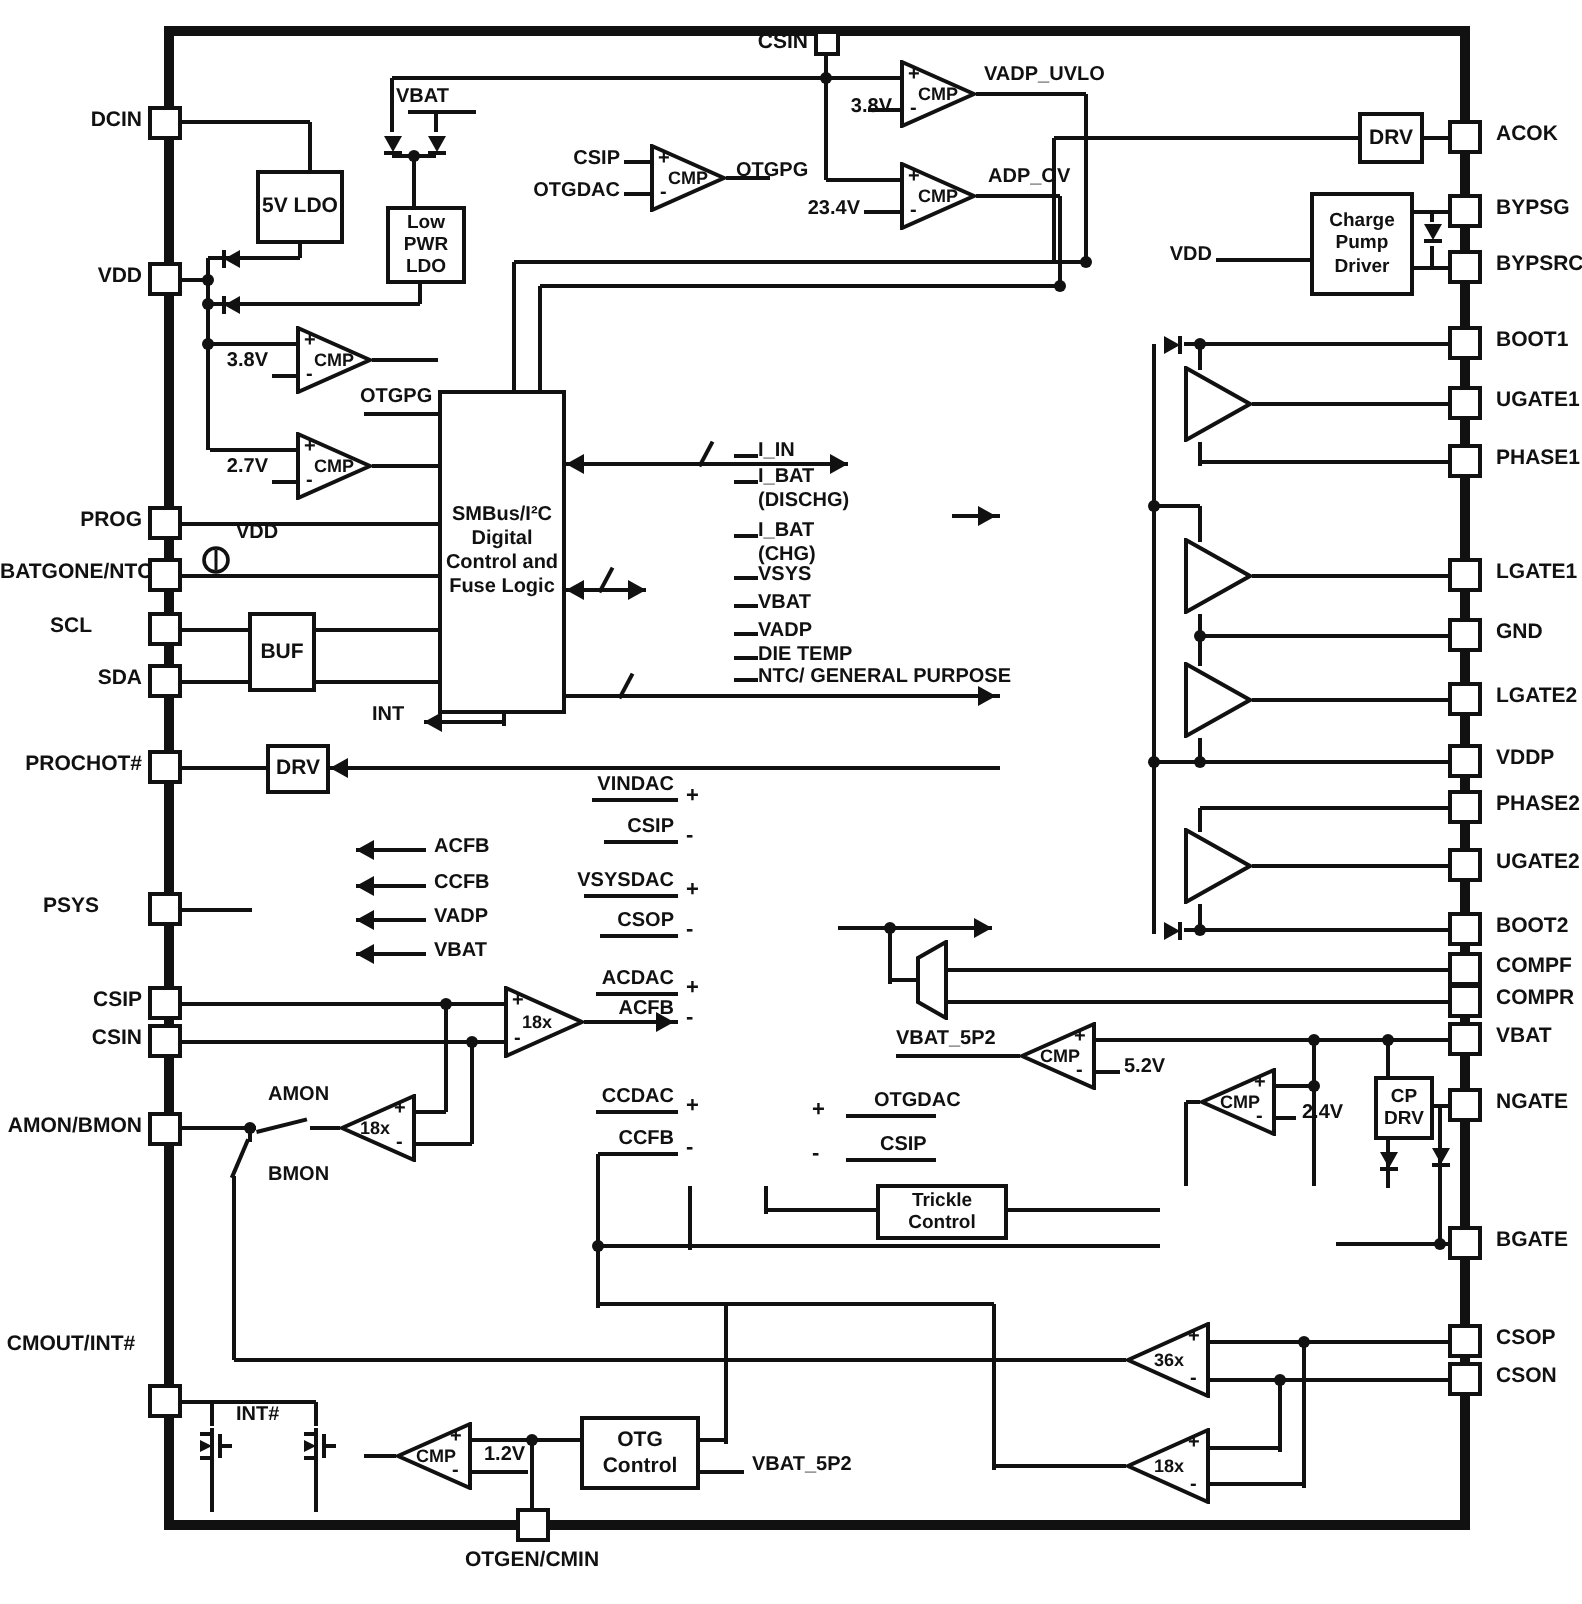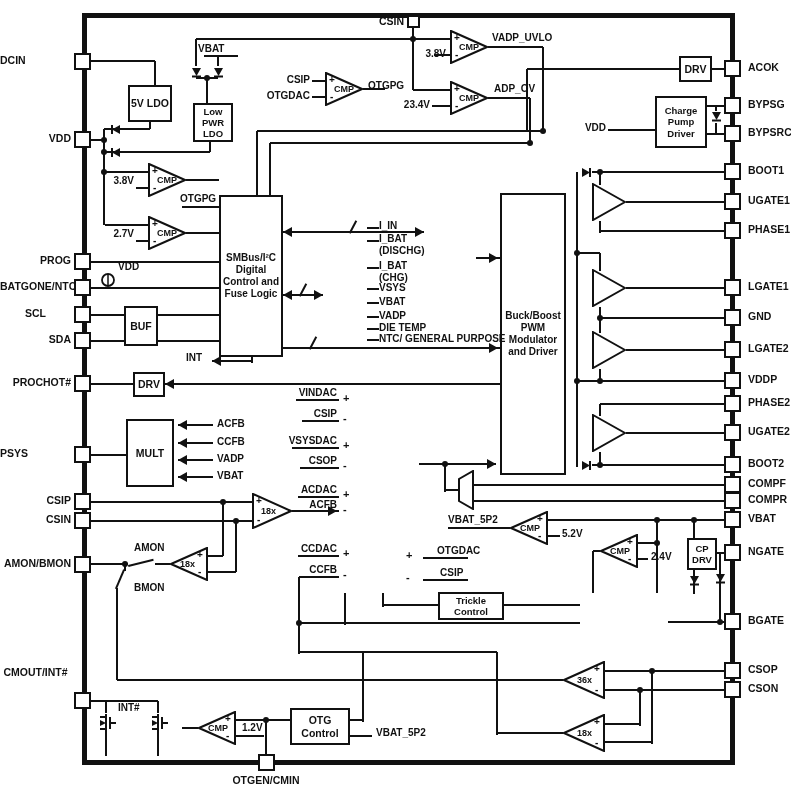--- a/index.html
+++ b/index.html
@@ -32,25 +32,23 @@
 </head>
 <body>
 
 <div id="stage">
   <div class="border-rect"></div>
 
   <div class="blk" style="left:128px;top:85px;width:44px;height:37px">5V LDO</div>
   <div class="blk" style="left:193px;top:103px;width:40px;height:39px;font-size:9.5px">Low PWR LDO</div>
   <div class="blk" style="left:124px;top:306px;width:34px;height:40px">BUF</div>
   <div class="blk" style="left:219px;top:195px;width:64px;height:162px;font-size:10px">SMBus/I²C Digital Control and Fuse Logic</div>
-  <div class="blk" style="left:500px;top:193px;width:66px;height:282px;font-size:10px">Buck/Boost PWM Modulator and Driver</div>
   <div class="blk" style="left:655px;top:96px;width:52px;height:52px;font-size:9.5px">Charge Pump Driver</div>
   <div class="blk" style="left:679px;top:56px;width:33px;height:26px">DRV</div>
   <div class="blk" style="left:133px;top:372px;width:32px;height:25px">DRV</div>
-  <div class="blk" style="left:126px;top:419px;width:48px;height:68px">MULT</div>
   <div class="blk" style="left:438px;top:592px;width:66px;height:28px;font-size:9.5px">Trickle Control</div>
   <div class="blk" style="left:687px;top:538px;width:30px;height:32px;font-size:9.5px">CP DRV</div>
   <div class="blk" style="left:290px;top:708px;width:60px;height:37px">OTG Control</div>
 
   <svg class="glyph" style="left:458px;top:470px" width="16" height="40">
     <polygon points="15,1 15,39 1,31 1,9" fill="#fff" stroke="#111" stroke-width="2"></polygon>
   </svg>
 
   <svg class="glyph" style="left:100px;top:271px" width="16" height="18">
     <circle cx="8" cy="9" r="6" fill="#fff" stroke="#111" stroke-width="1.8"></circle>
@@ -317,35 +315,35 @@
     </svg>
     <svg width="13" height="13" class="glyph" style="left: 579px; top: 166px;">
       <polygon points="3,2 3,11 11,6.5" fill="#111"></polygon>
       <line x1="11" y1="2" x2="11" y2="11" stroke="#111" stroke-width="2"></line>
     </svg>
     <svg width="13" height="13" class="glyph" style="left: 579px; top: 459px;">
       <polygon points="3,2 3,11 11,6.5" fill="#111"></polygon>
       <line x1="11" y1="2" x2="11" y2="11" stroke="#111" stroke-width="2"></line>
     </svg>
     <div class="pin" style="left:74px;top:53px"></div>
-    <div class="lbl" style="left:0px;top:55px;width:71px;">DCIN</div>
+    <div class="lbl" style="left:0px;top:55px;width:71px;text-align:right">DCIN</div>
     <div class="pin" style="left:74px;top:131px"></div>
     <div class="lbl" style="left:0px;top:133px;width:71px;text-align:right">VDD</div>
     <div class="pin" style="left:74px;top:253px"></div>
     <div class="lbl" style="left:0px;top:255px;width:71px;text-align:right">PROG</div>
     <div class="pin" style="left:74px;top:279px"></div>
     <div class="lbl" style="left:0px;top:281px;width:71px;text-align:right">BATGONE/NTC</div>
     <div class="pin" style="left:74px;top:306px"></div>
     <div class="lbl" style="left:0px;top:308px;width:71px;text-align:center">SCL</div>
     <div class="pin" style="left:74px;top:332px"></div>
     <div class="lbl" style="left:0px;top:334px;width:71px;text-align:right">SDA</div>
     <div class="pin" style="left:74px;top:375px"></div>
     <div class="lbl" style="left:0px;top:377px;width:71px;text-align:right">PROCHOT#</div>
     <div class="pin" style="left:74px;top:446px"></div>
-    <div class="lbl" style="left:0px;top:448px;width:71px;text-align:left">PSYS</div>
+    <div class="lbl" style="left:0px;top:448px;width:71px;text-align:center">PSYS</div>
     <div class="pin" style="left:74px;top:493px"></div>
     <div class="lbl" style="left:0px;top:495px;width:71px;text-align:right">CSIP</div>
     <div class="pin" style="left:74px;top:512px"></div>
     <div class="lbl" style="left:0px;top:514px;width:71px;text-align:right">CSIN</div>
     <div class="pin" style="left:74px;top:556px"></div>
     <div class="lbl" style="left:0px;top:558px;width:71px;text-align:right">AMON/BMON</div>
     <div class="pin" style="left:74px;top:692px"></div>
     <div class="lbl" style="left:0px;top:667px;width:71px;text-align:center">CMOUT/INT#</div>
     <div class="pin" style="left:724px;top:60px"></div>
     <div class="lbl" style="left:748px;top:62px;width:60px">ACOK</div>

